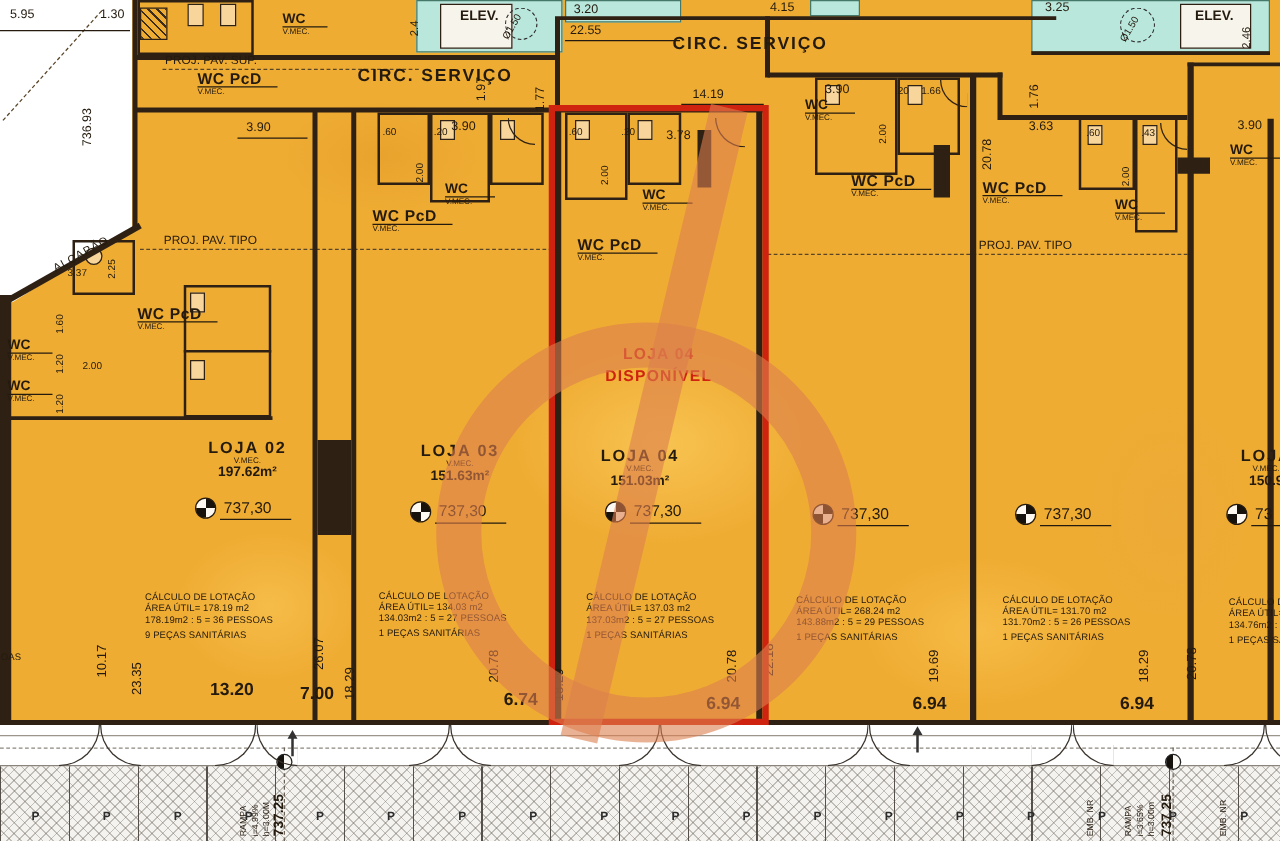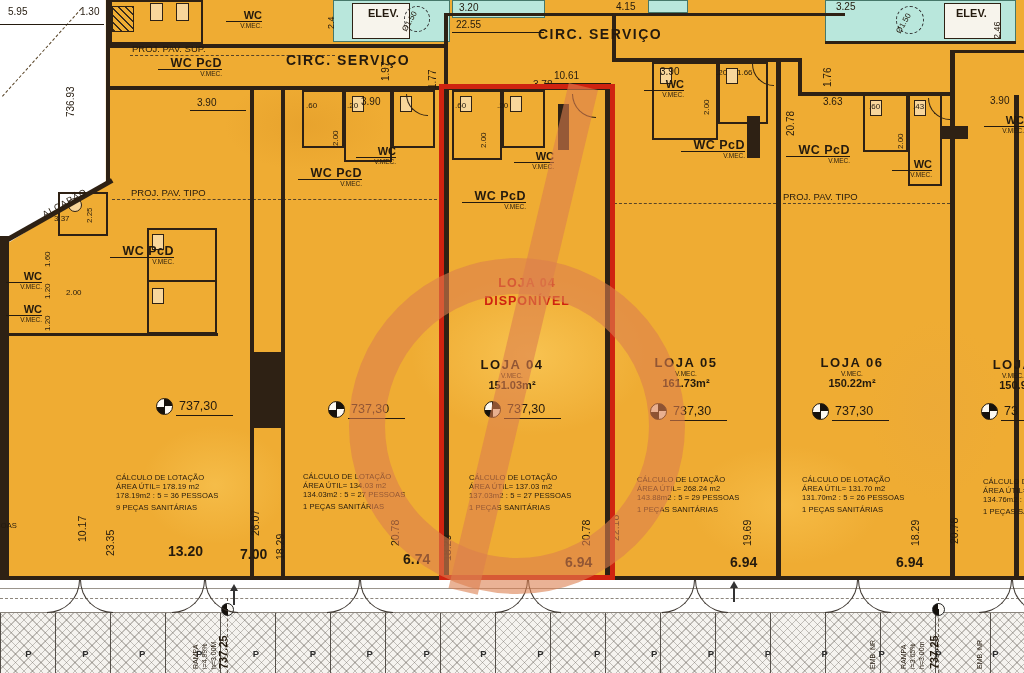--- a/index.html
+++ b/index.html
@@ -17,21 +17,21 @@
 .fx{border:1.5px solid #2e2114;background:rgba(255,250,240,.55);z-index:3}
 .hx{border:1.5px solid #2e2114;background:repeating-linear-gradient(45deg,#3a2c1c 0 1.5px,transparent 1.5px 5px);z-index:3}
 .dsh{border-top:1.5px dashed #584427;z-index:2}
 .dshv{border-left:1.5px dashed #6b6257;z-index:2}
 .dl{background:#241a0e;height:1px;z-index:4}
 .d{font-size:10px;white-space:nowrap;z-index:5}
 .dd{font-size:10.5px;white-space:nowrap;z-index:5}
 .d2{font-size:14px;font-weight:bold;white-space:nowrap;z-index:5}
 .d3{font-size:8px;white-space:nowrap;z-index:5}
 .rot{transform:rotate(-90deg);transform-origin:0 100%}
-.lbl{text-align:right;z-index:5}
+.lbl{text-align:left;z-index:5}
 .lbl .t{display:block;font-weight:bold;font-size:11px;line-height:12px;border-bottom:1px solid #241a0e;white-space:nowrap}
 .lbl .s{display:block;font-size:6.5px;line-height:8px;white-space:nowrap}
 .big .t{font-size:12.5px;letter-spacing:.5px}
 .store{text-align:center;z-index:5}
 .store .n{display:block;font-weight:bold;font-size:13px;letter-spacing:1.5px;line-height:14px;white-space:nowrap}
 .store .vm{display:block;font-size:6.5px;line-height:7px}
 .store .a{display:block;font-size:11px;font-weight:bold;line-height:13px;white-space:nowrap}
 .level{display:flex;align-items:flex-start;gap:3px;z-index:5}
 .sym{width:17px;height:17px;border-radius:50%;border:1px solid #241a0e;flex:none;
   background:conic-gradient(#17120c 0 90deg,#fdf9f1 90deg 180deg,#17120c 180deg 270deg,#fdf9f1 270deg 360deg)}
@@ -132,21 +132,21 @@
   <div class="ab w" style="left:800px;top:92px;width:150px;height:4px"></div>
   <div class="ab w" style="left:950px;top:50px;width:74px;height:3px"></div>
   <div class="ab w" style="left:444px;top:13px;width:4px;height:75px"></div>
   <div class="ab w" style="left:612px;top:13px;width:4px;height:49px"></div>
   <div class="ab w" style="left:798px;top:58px;width:4px;height:38px"></div>
 
   <span class="ab d2" style="left:286px;top:52px;letter-spacing:1.5px">CIRC. SERVIÇO</span>
   <span class="ab d2" style="left:538px;top:26px;letter-spacing:1.5px">CIRC. SERVIÇO</span>
   <span class="ab d rot" style="left:391px;top:70px">1.97</span>
   <span class="ab d rot" style="left:438px;top:78px">1.77</span>
-  <span class="ab d" style="left:554px;top:70px">10.61</span>
+  <span class="ab d" style="left:554px;top:70px">14.19</span>
   <div class="ab dl" style="left:545px;top:83px;width:66px"></div>
 
   <div class="ab cy" style="left:333px;top:0;width:117px;height:42px"></div>
   <div class="ab fx" style="left:352px;top:3px;width:58px;height:36px;background:#f7f4ec"></div>
   <span class="ab sv11" style="left:368px;top:7px">ELEV.</span>
   <div class="ab dcirc" style="left:404px;top:6px;width:26px;height:26px"></div>
   <span class="ab d3" style="left:408px;top:24px;transform:rotate(-60deg);transform-origin:0 100%">Ø1.50</span>
   <span class="ab d3 rot" style="left:336px;top:19px;font-size:9px">2.4</span>
   <div class="ab cy" style="left:452px;top:0;width:93px;height:18px"></div>
   <span class="ab d" style="left:459px;top:2px">3.20</span>
@@ -200,21 +200,21 @@
 
   <div class="ab rm" style="left:452px;top:90px;width:50px;height:70px"></div>
   <div class="ab rm" style="left:502px;top:90px;width:43px;height:58px"></div>
   <div class="ab w" style="left:558px;top:104px;width:11px;height:46px"></div>
   <div class="ab fx" style="left:460px;top:96px;width:12px;height:16px"></div>
   <div class="ab fx" style="left:510px;top:96px;width:12px;height:16px"></div>
   <div class="ab qa" style="left:572px;top:94px;width:24px;height:24px"></div>
   <span class="ab d3" style="left:455px;top:101px">.60</span>
   <span class="ab d3" style="left:497px;top:101px">.20</span>
   <span class="ab d3 rot" style="left:488px;top:139px">2.00</span>
-  <span class="ab d" style="left:533px;top:79px">3.78</span>
+  <span class="ab d" style="left:533px;top:103px">3.78</span>
   <div class="ab lbl" style="left:514px;top:150px;width:40px">
       <span class="t">WC</span>
       <span class="s">V.MEC.</span>
     </div>
   <div class="ab lbl big" style="left:462px;top:190px;width:64px">
       <span class="t">WC PcD</span>
       <span class="s">V.MEC.</span>
     </div>
 
   <div class="ab rm" style="left:652px;top:62px;width:66px;height:78px"></div>
@@ -261,50 +261,50 @@
   <span class="ab d" style="left:990px;top:95px">3.90</span>
   <div class="ab lbl" style="left:984px;top:114px;width:40px">
       <span class="t">WC</span>
       <span class="s">V.MEC.</span>
     </div>
 
   <div class="ab red" style="left:439px;top:84px;width:176px;height:496px"></div>
   <div class="ab rtx" style="left:441px;top:276px;width:172px">LOJA 04</div>
   <div class="ab rtx" style="left:441px;top:294px;width:172px">DISPONÍVEL</div>
 
+  <div class="ab store" style="left:152px;top:351px;width:92px">
+      <span class="n">LOJA 02</span>
+      <span class="vm">V.MEC.</span>
+      <span class="a">197.62m²</span>
+    </div>
   <div class="ab level" style="left:156px;top:398px">
       <span class="sym"></span>
       <span class="val">737,30</span>
+    </div>
+  <div class="ab store" style="left:322px;top:354px;width:92px">
+      <span class="n">LOJA 03</span>
+      <span class="vm">V.MEC.</span>
+      <span class="a">151.63m²</span>
     </div>
   <div class="ab level" style="left:328px;top:401px">
       <span class="sym"></span>
       <span class="val">737,30</span>
     </div>
   <div class="ab store" style="left:468px;top:358px;width:88px">
       <span class="n">LOJA 04</span>
       <span class="vm">V.MEC.</span>
       <span class="a">151.03m²</span>
     </div>
   <div class="ab level" style="left:484px;top:401px">
       <span class="sym"></span>
       <span class="val">737,30</span>
     </div>
-  <div class="ab store" style="left:640px;top:356px;width:92px">
-      <span class="n">LOJA 05</span>
-      <span class="vm">V.MEC.</span>
-      <span class="a">161.73m²</span>
-    </div>
   <div class="ab level" style="left:650px;top:403px">
       <span class="sym"></span>
       <span class="val">737,30</span>
-    </div>
-  <div class="ab store" style="left:806px;top:356px;width:92px">
-      <span class="n">LOJA 06</span>
-      <span class="vm">V.MEC.</span>
-      <span class="a">150.22m²</span>
     </div>
   <div class="ab level" style="left:812px;top:403px">
       <span class="sym"></span>
       <span class="val">737,30</span>
     </div>
   <div class="ab store" style="left:978px;top:358px;width:70px">
       <span class="n">LOJA</span>
       <span class="vm">V.MEC.</span>
       <span class="a">150.9</span>
     </div>

